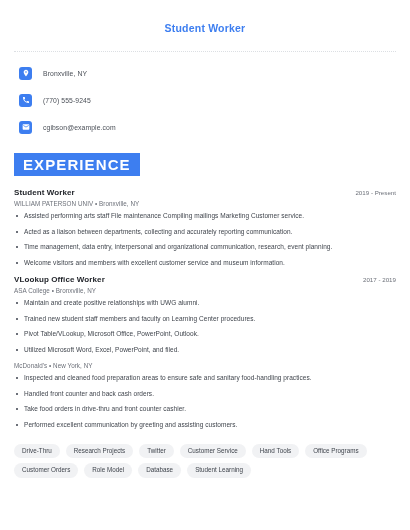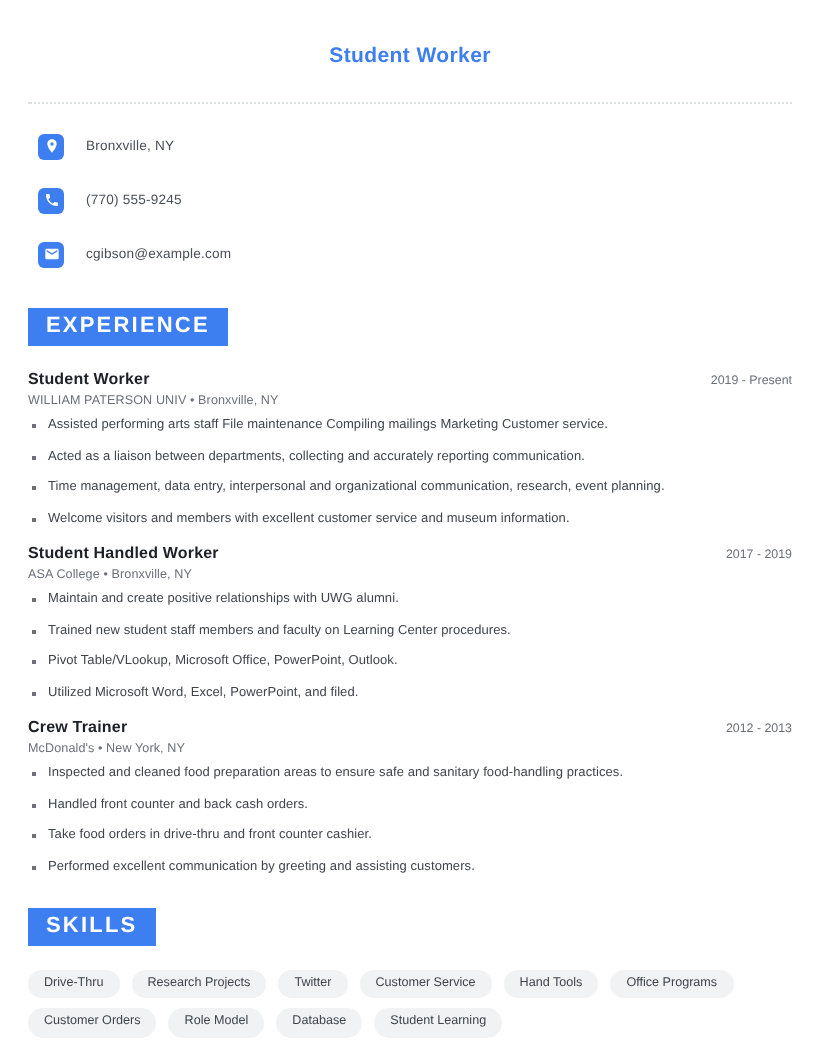--- a/index.html
+++ b/index.html
@@ -76,21 +76,21 @@
     margin-left: 11px;
     letter-spacing: 0.1px;
   }
 
   
   .section { margin-top: 16px; }
   .section-badge {
     display: inline-block;
     background: #3d7ef0;
     color: #ffffff;
-    font-size: 11px;
+    font-size: 15px;
     font-weight: bold;
     letter-spacing: 1.1px;
     padding: 4px 9px 4px 9px;
     line-height: 1;
   }
   .section-body { margin-top: 12px; }
 
   
   .job { margin-bottom: 9px; }
   .job-head {
@@ -212,51 +212,46 @@
         <ul class="bullets">
           <li>Assisted performing arts staff File maintenance Compiling mailings Marketing Customer service.</li>
           <li>Acted as a liaison between departments, collecting and accurately reporting communication.</li>
           <li>Time management, data entry, interpersonal and organizational communication, research, event planning.</li>
           <li>Welcome visitors and members with excellent customer service and museum information.</li>
         </ul>
       </div>
 
       <div class="job">
         <div class="job-head">
-          <span class="job-role">Student Handled Worker</span>
+          <span class="job-role">VLookup Office Worker</span>
           <span class="job-dates">2017 - 2019</span>
         </div>
         <div class="job-company">ASA College  •  Bronxville, NY</div>
         <ul class="bullets">
           <li>Maintain and create positive relationships with UWG alumni.</li>
           <li>Trained new student staff members and faculty on Learning Center procedures.</li>
           <li>Pivot Table/VLookup, Microsoft Office, PowerPoint, Outlook.</li>
           <li>Utilized Microsoft Word, Excel, PowerPoint, and filed.</li>
         </ul>
       </div>
 
       <div class="job">
-        <div class="job-head">
-          <span class="job-role">Crew Trainer</span>
-          <span class="job-dates">2012 - 2013</span>
-        </div>
         <div class="job-company">McDonald's  •  New York, NY</div>
         <ul class="bullets">
           <li>Inspected and cleaned food preparation areas to ensure safe and sanitary food-handling practices.</li>
           <li>Handled front counter and back cash orders.</li>
           <li>Take food orders in drive-thru and front counter cashier.</li>
           <li>Performed excellent communication by greeting and assisting customers.</li>
         </ul>
       </div>
 
     </div>
   </div>
 
   <div class="section">
-    <span class="section-badge">SKILLS</span>
 
     <div class="skill-tags">
       <span class="skill-tag">Drive-Thru</span>
       <span class="skill-tag">Research Projects</span>
       <span class="skill-tag">Twitter</span>
       <span class="skill-tag">Customer Service</span>
       <span class="skill-tag">Hand Tools</span>
       <span class="skill-tag">Office Programs</span>
       <span class="skill-tag">Customer Orders</span>
       <span class="skill-tag">Role Model</span>

